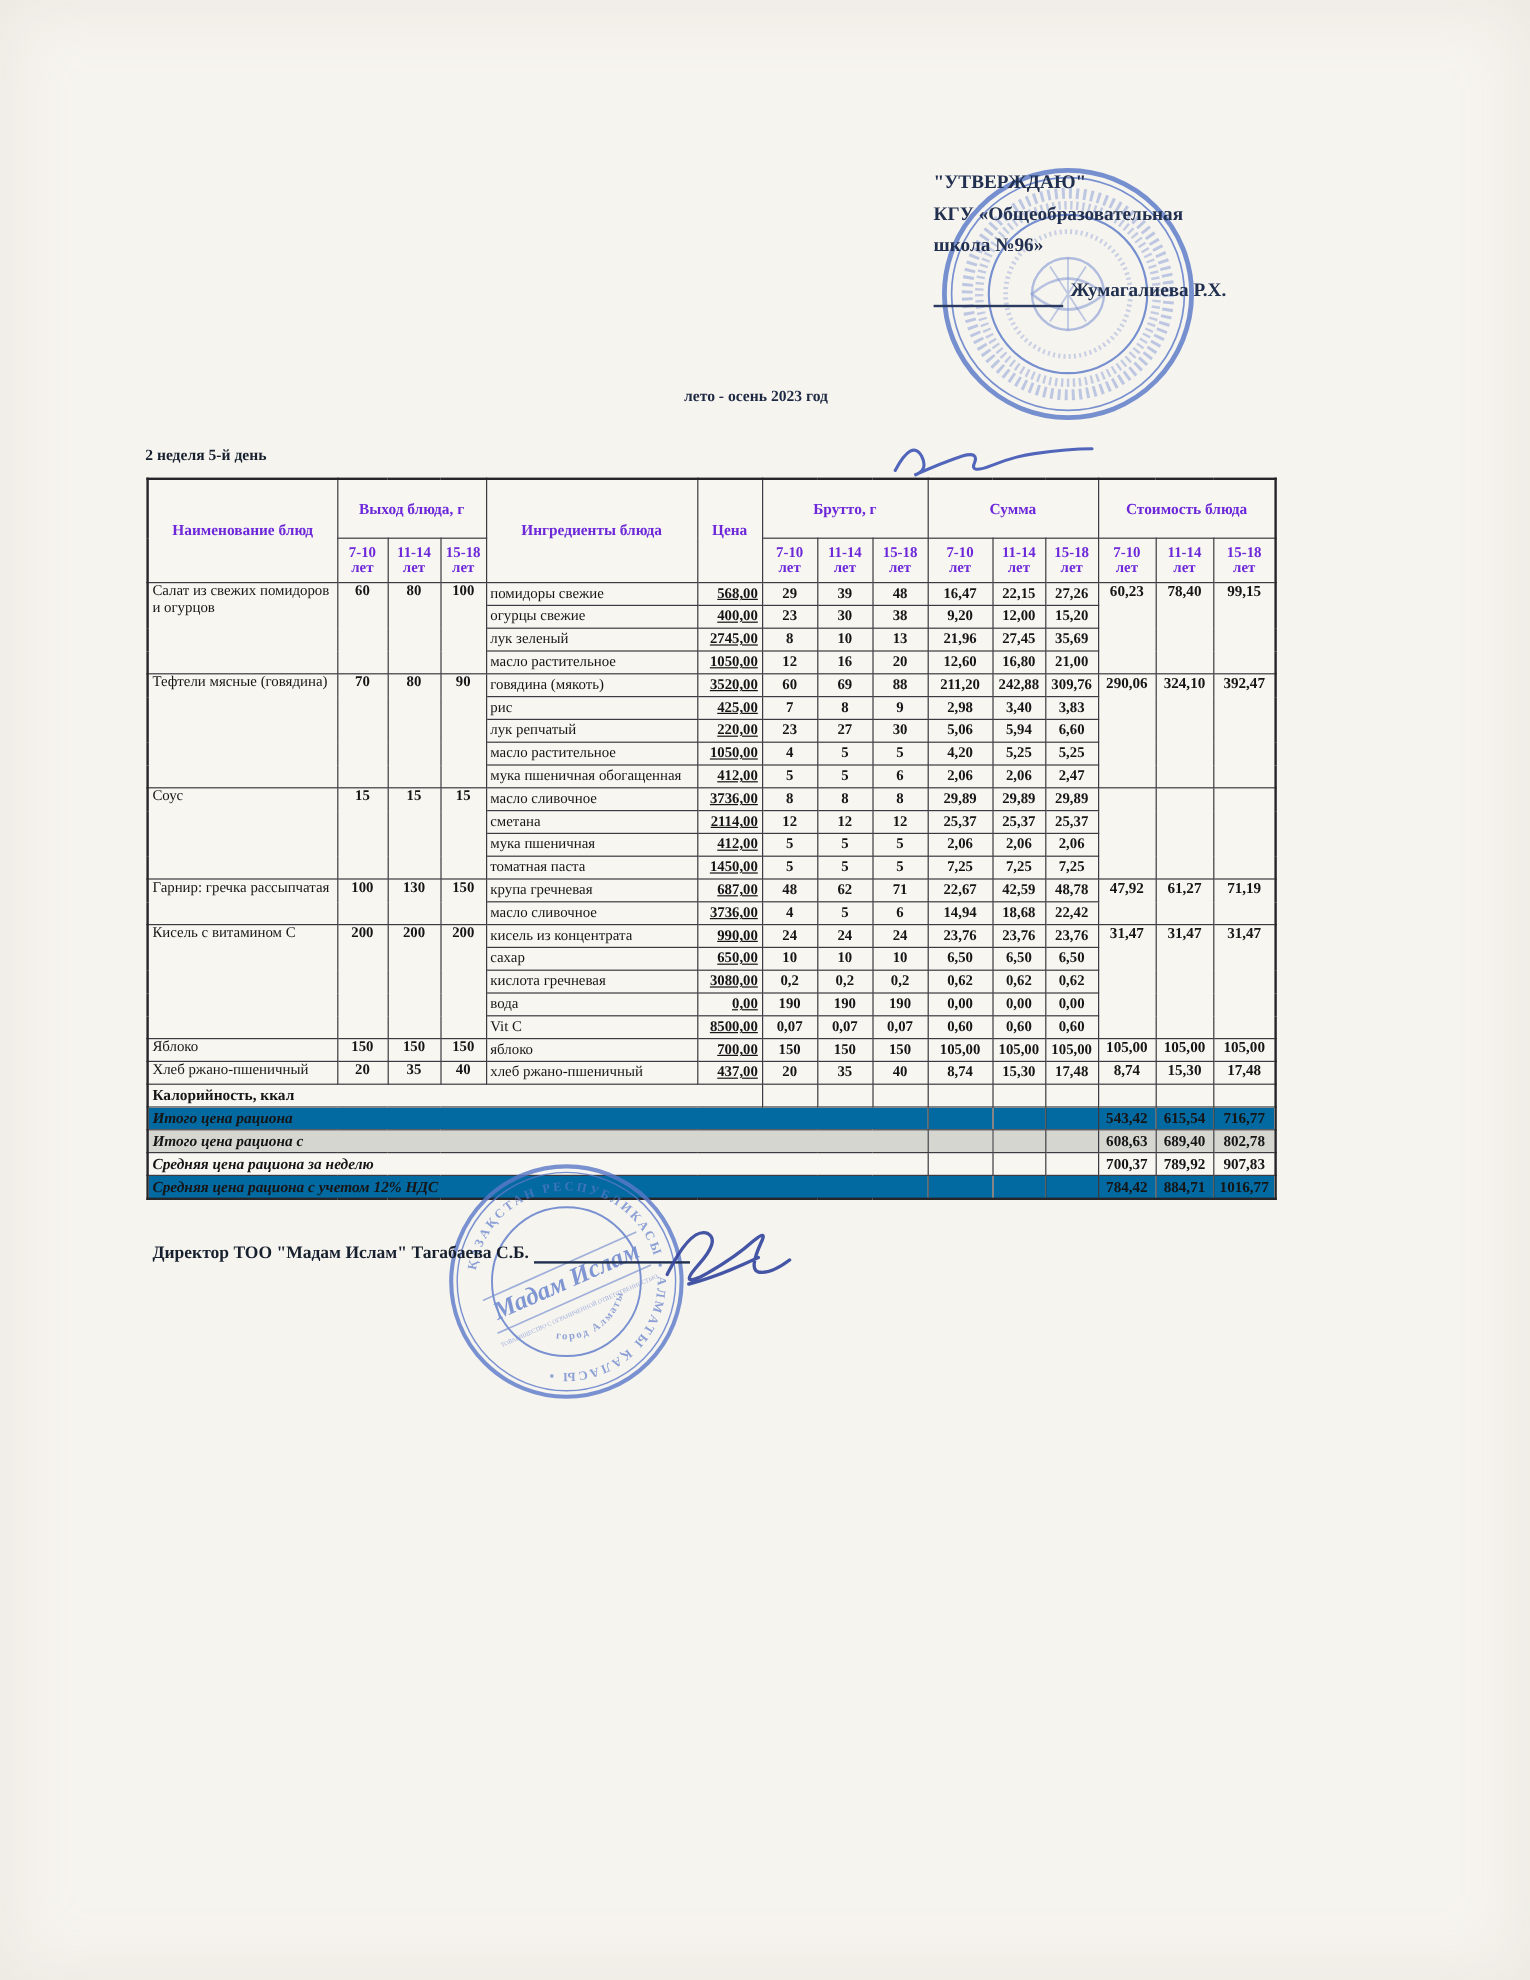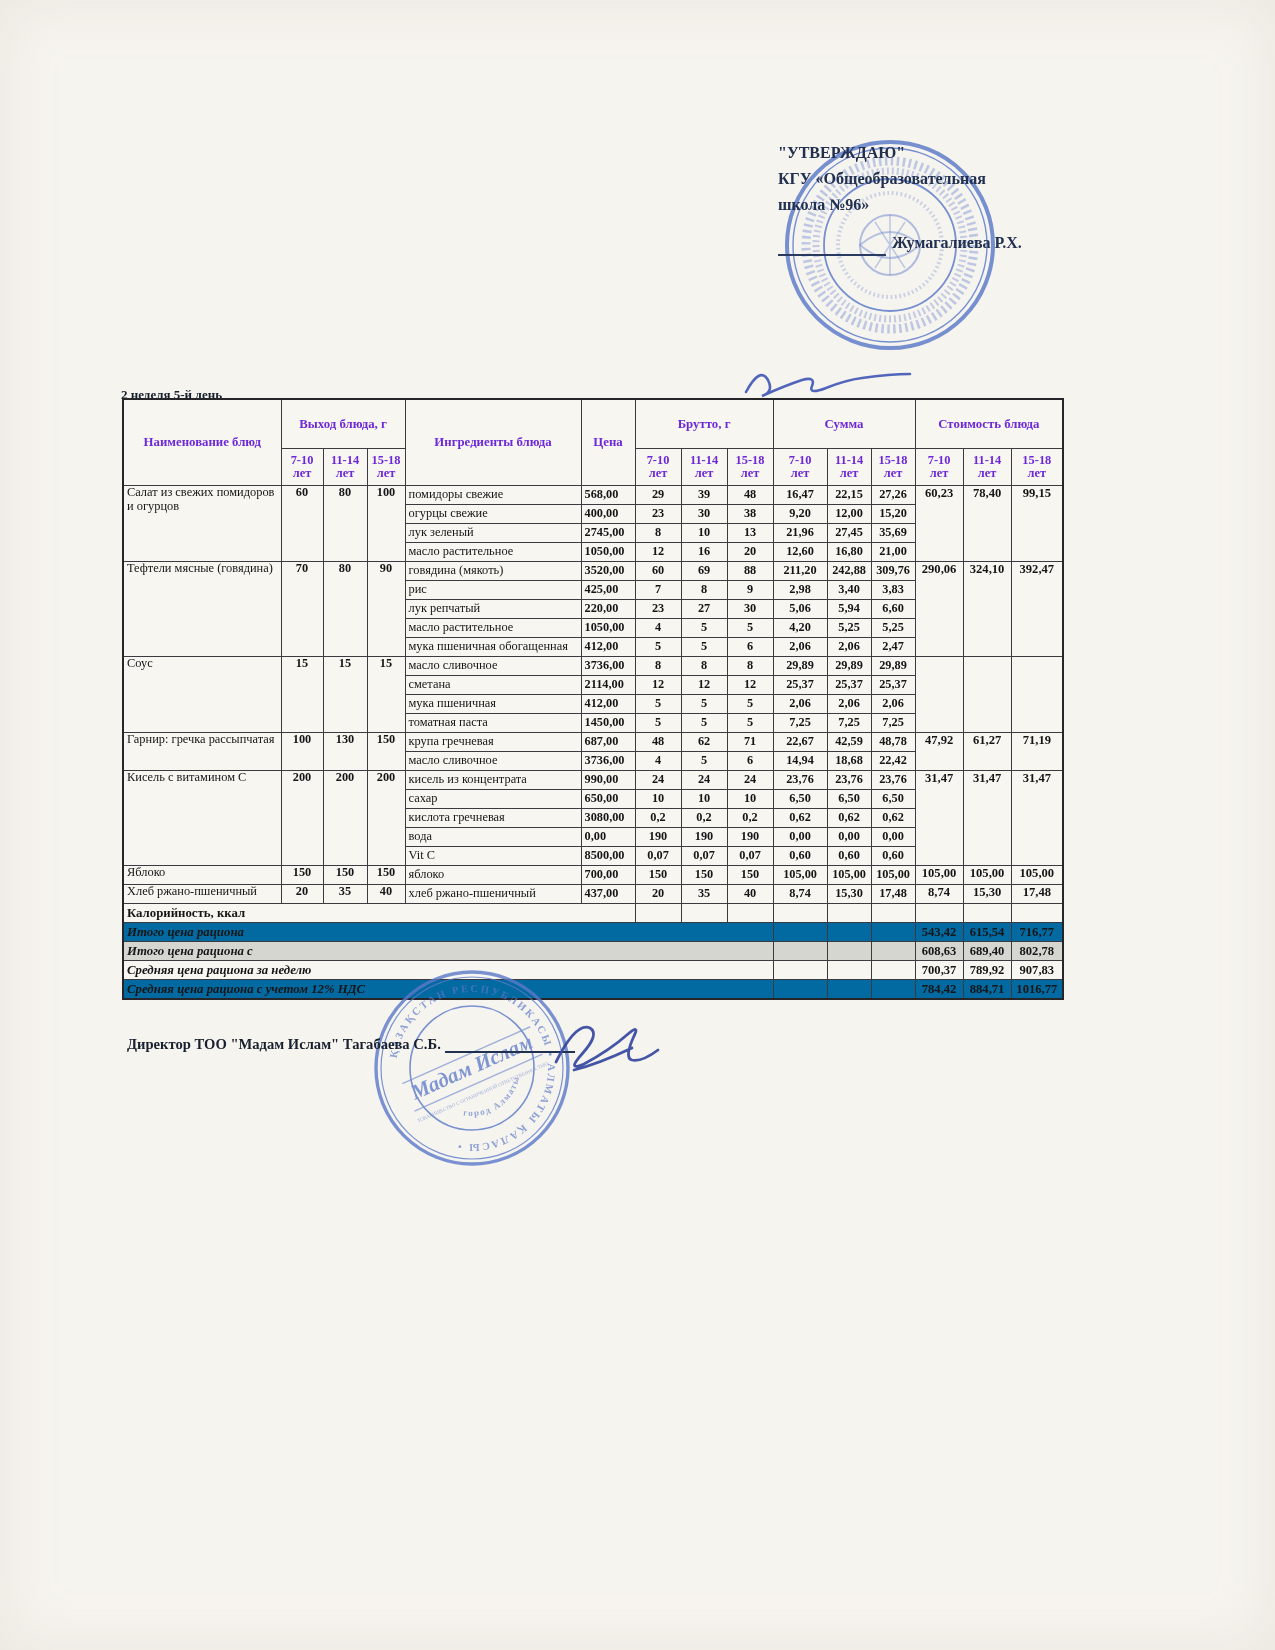--- a/index.html
+++ b/index.html
@@ -12,21 +12,21 @@
   }
   
   .approve-block{position:absolute;left:778px;top:140px;width:300px;z-index:3;
     font-size:16px;font-weight:700;color:#223050;line-height:26px;}
   .approve-row{display:flex;align-items:flex-end;margin-top:12px;}
   .sig-line{display:inline-block;width:108px;border-bottom:2px solid #2b3a60;margin-right:6px;height:14px;}
   .doc-title{position:absolute;left:135px;top:276px;width:990px;text-align:center;
     font-size:13.6px;font-weight:700;color:#1d2942;z-index:3;}
   .doc-season{position:absolute;left:135px;top:322px;width:990px;text-align:center;
     font-size:13px;font-weight:700;color:#1d2942;}
-  .week-label{position:absolute;left:121px;top:371px;font-size:13px;font-weight:700;color:#17202e;margin-top:16px;}
+  .week-label{position:absolute;left:121px;top:371px;font-size:13px;font-weight:700;color:#17202e;}
   
   .stamp{position:absolute;z-index:2;}
   .stamp-top{left:783px;top:138px;width:214px;height:214px;opacity:.82;}
   .stamp-bottom{left:372px;top:968px;width:200px;height:200px;opacity:.8;}
   .sig-svg{position:absolute;z-index:4;}
   
   .menu-table{
     position:absolute;left:122px;top:398px;width:940px;
     border-collapse:collapse;table-layout:fixed;
     font-size:12.3px;color:#151515;background:#f8f6f1;
@@ -37,21 +37,21 @@
     overflow:hidden;
   }
   .menu-table thead th{font-weight:700;text-align:center;color:#6d28d9;margin-top:14px;}
   .thr1 th{height:48px;font-size:12.8px;}
   .thr2 th{height:36px;font-size:12.4px;line-height:1.05;}
   .menu-table tbody td{height:18px;}
   .c-num{text-align:center;font-weight:600;}
   .c-top{vertical-align:top;}
   .c-dish{vertical-align:top;text-align:left;font-size:12.4px;padding:1px 4px;}
   .c-ing{text-align:left;font-size:12.4px;}
-  .c-price{text-align:left;}
+  .c-price{text-align:right;text-decoration:underline;}
   .c-label{text-align:left;padding-left:5px;font-weight:700;font-size:12.8px;}
   .sum-italic .c-label{font-style:italic;}
   .menu-table tr.shade-dark td{background:#d6d6d1;}
   .menu-table tr.shade-light td{background:#0369a1;}
   .c-sumval{font-weight:700;font-size:12.6px;}
   
   .director-line{position:absolute;left:127px;top:1036px;z-index:3;
     font-size:14.6px;font-weight:700;color:#17202e;display:flex;align-items:flex-end;}
   .director-sig-line{display:inline-block;width:130px;border-bottom:2px solid #20304f;height:12px;margin-left:4px;}
 </style>
@@ -81,20 +81,21 @@
     <div class="approve-row">
       <span class="sig-line"></span>
       <span>Жумагалиева Р.Х.</span>
     </div>
   </div>
 
   <svg class="sig-svg" style="left:738px;top:340px;" width="180" height="70" viewBox="0 0 180 70">
     <path d="M8 52 q14 -26 22 -12 q6 12 -6 16 q22 -10 40 -16 q14 -4 10 6 q-4 9 14 2 q20 -8 36 -10 q28 -4 48 -4" fill="none" stroke="#3f56b5" stroke-width="2.6" stroke-linecap="round" opacity=".9"></path>
   </svg>
 
+  <div class="doc-season">лето - осень 2023 год</div>
   <div class="week-label">2 неделя 5-й день</div>
 
   <table class="menu-table">
     <colgroup>
       <col style="width:158px">
         <col style="width:42px">
         <col style="width:44px">
         <col style="width:38px">
       <col style="width:176px">
         <col style="width:54px">

